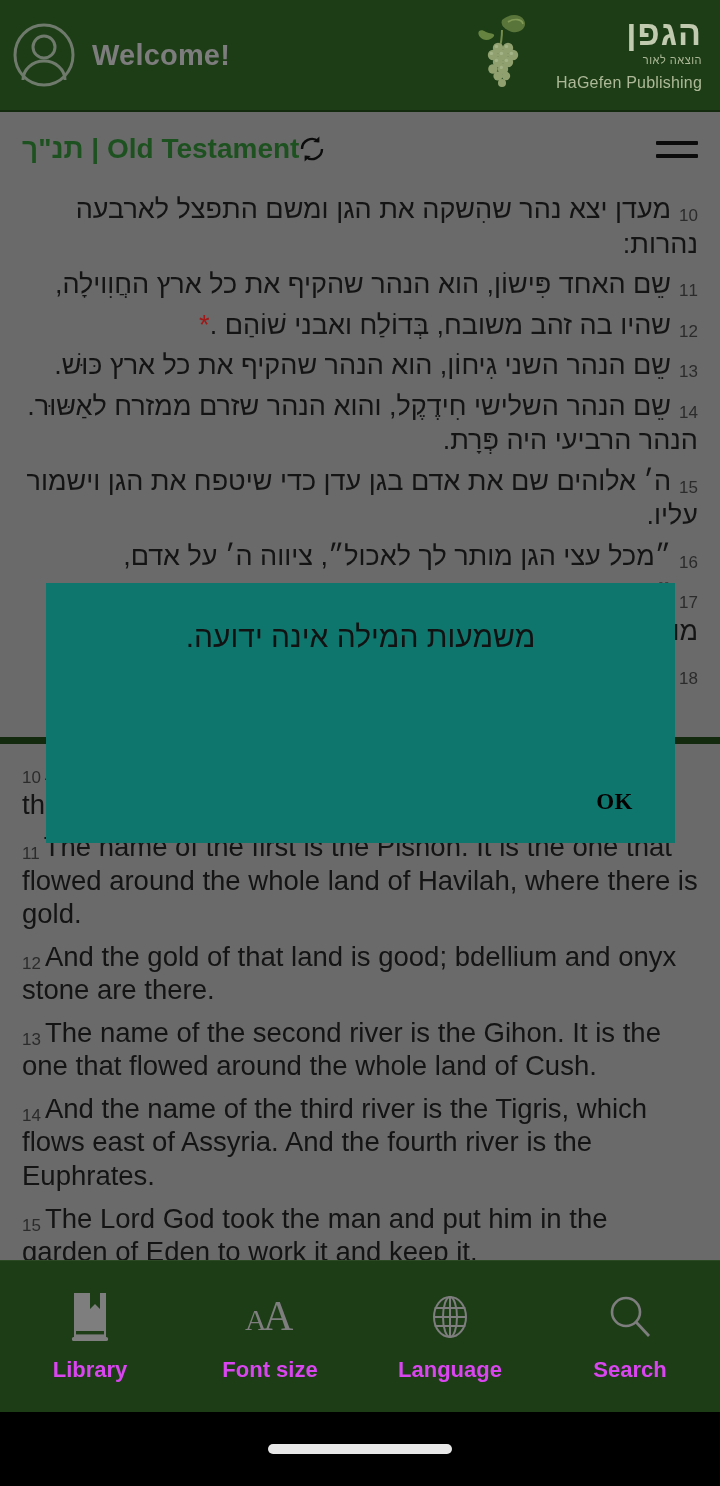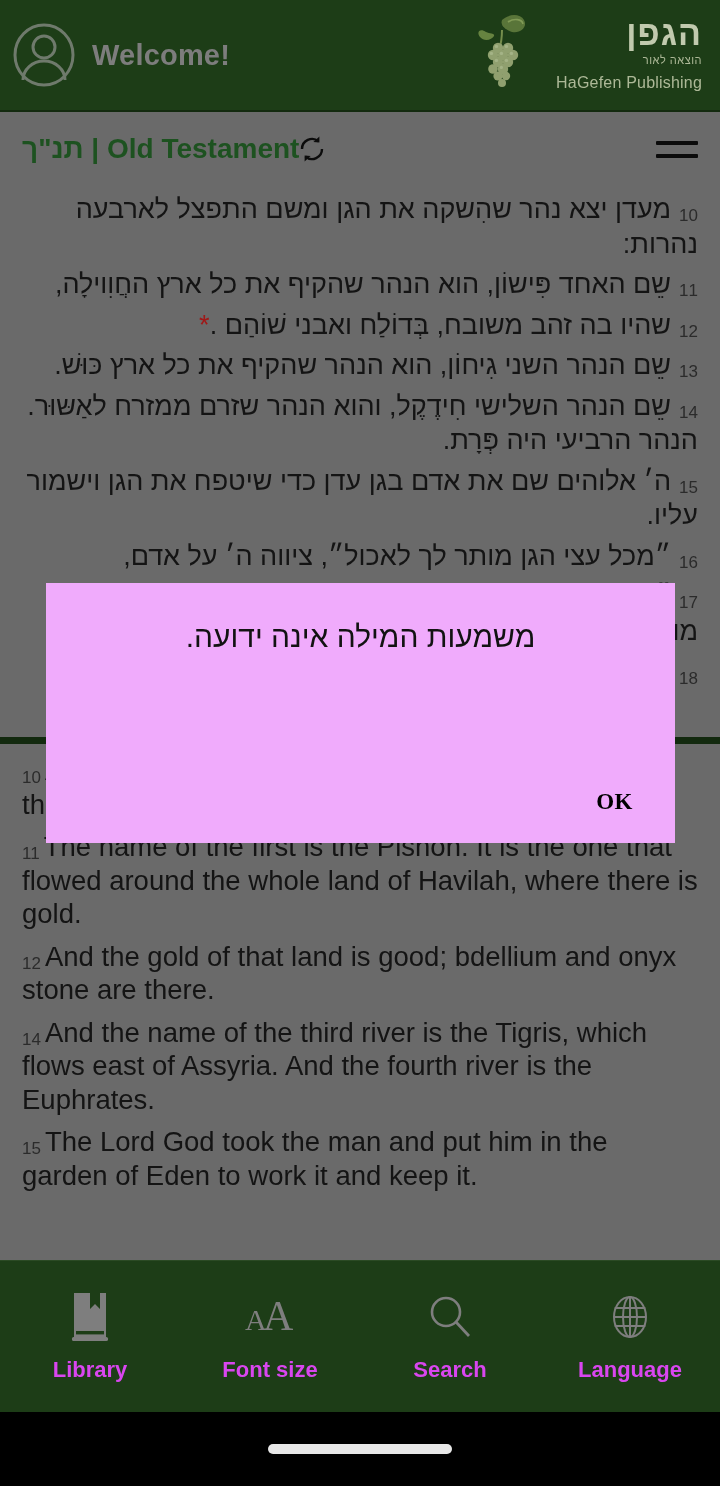--- a/index.html
+++ b/index.html
@@ -234,21 +234,21 @@
     background: #e8e8e8;
   }
 
   
   .dialog {
     position: absolute;
     left: 46px;
     top: 583px;
     width: 629px;
     height: 260px;
-    background: #f0abfc;
+    background: #0f766e;
     display: flex;
     flex-direction: column;
     z-index: 50;
   }
   .dialog-message {
     padding: 34px 28px 0 28px;
     direction: rtl;
     text-align: center;
     font-size: 30px;
     color: #121212;
@@ -361,20 +361,21 @@
       <p class="verse"><span class="vnum">17</span><span>״רק מעץ הדעת טוב ורע אל תאכל, כי כאשר תאכל ממנו מות תמות״.</span></p>
       <p class="verse"><span class="vnum">18</span><span>ה׳ אלוהים אמר:</span></p>
     </div>
 
     <div class="pane-divider"></div>
 
     <div class="pane pane-en">
       <p class="verse"><span class="vnum">10</span><span>A river flowed out of Eden to water the garden, and there it divided and became four rivers.</span></p>
       <p class="verse"><span class="vnum">11</span><span>The name of the first is the Pishon. It is the one that flowed around the whole land of Havilah, where there is gold.</span></p>
       <p class="verse"><span class="vnum">12</span><span>And the gold of that land is good; bdellium and onyx stone are there.</span></p>
+      <p class="verse"><span class="vnum">13</span><span>The name of the second river is the Gihon. It is the one that flowed around the whole land of Cush.</span></p>
       <p class="verse"><span class="vnum">14</span><span>And the name of the third river is the Tigris, which flows east of Assyria. And the fourth river is the Euphrates.</span></p>
       <p class="verse"><span class="vnum">15</span><span>The Lord God took the man and put him in the garden of Eden to work it and keep it.</span></p>
 
     </div>
   </div>
 
   <div class="bottom-nav">
 
     <div class="nav-item">
       <span class="nav-icon">
@@ -389,45 +390,45 @@
     </div>
 
     <div class="nav-item">
       <span class="nav-icon">
         <svg viewBox="0 0 52 46" width="52" height="46">
           <text x="1" y="36" font-family="'Liberation Serif',serif" font-size="30" fill="#7e7e7e">A</text>
           <text x="19" y="36" font-family="'Liberation Serif',serif" font-size="42" fill="#7e7e7e">A</text>
         </svg>
       </span>
       <span class="nav-label">Font size</span>
-    </div>
-
-    <div class="nav-item">
-      <span class="nav-icon">
-        <svg viewBox="0 0 48 48" width="48" height="48">
-          <circle cx="20" cy="19" r="14" fill="none" stroke="#7e7e7e" stroke-width="2.6"></circle>
-          <line x1="30" y1="29" x2="43" y2="43" stroke="#7e7e7e" stroke-width="2.8"></line>
-        </svg>
-      </span>
-      <span class="nav-label">Search</span>
     </div>
 
     <div class="nav-item">
       <span class="nav-icon">
         <svg viewBox="0 0 48 48" width="48" height="48">
           <ellipse cx="24" cy="24" rx="16" ry="20" fill="none" stroke="#7e7e7e" stroke-width="2"></ellipse>
           <ellipse cx="24" cy="24" rx="7" ry="20" fill="none" stroke="#7e7e7e" stroke-width="2"></ellipse>
           <line x1="24" y1="4" x2="24" y2="44" stroke="#7e7e7e" stroke-width="2"></line>
           <line x1="8.6" y1="15" x2="39.4" y2="15" stroke="#7e7e7e" stroke-width="2"></line>
           <line x1="8" y1="24" x2="40" y2="24" stroke="#7e7e7e" stroke-width="2"></line>
           <line x1="8.6" y1="33" x2="39.4" y2="33" stroke="#7e7e7e" stroke-width="2"></line>
         </svg>
       </span>
       <span class="nav-label">Language</span>
     </div>
+
+    <div class="nav-item">
+      <span class="nav-icon">
+        <svg viewBox="0 0 48 48" width="48" height="48">
+          <circle cx="20" cy="19" r="14" fill="none" stroke="#7e7e7e" stroke-width="2.6"></circle>
+          <line x1="30" y1="29" x2="43" y2="43" stroke="#7e7e7e" stroke-width="2.8"></line>
+        </svg>
+      </span>
+      <span class="nav-label">Search</span>
+    </div>
   </div>
 
   <div class="home-bar">
     <div class="home-pill"></div>
   </div>
 
   <div class="dialog">
     <div class="dialog-message">משמעות המילה אינה ידועה.</div>
     <div class="dialog-actions">
       <button class="dialog-ok">OK</button>

